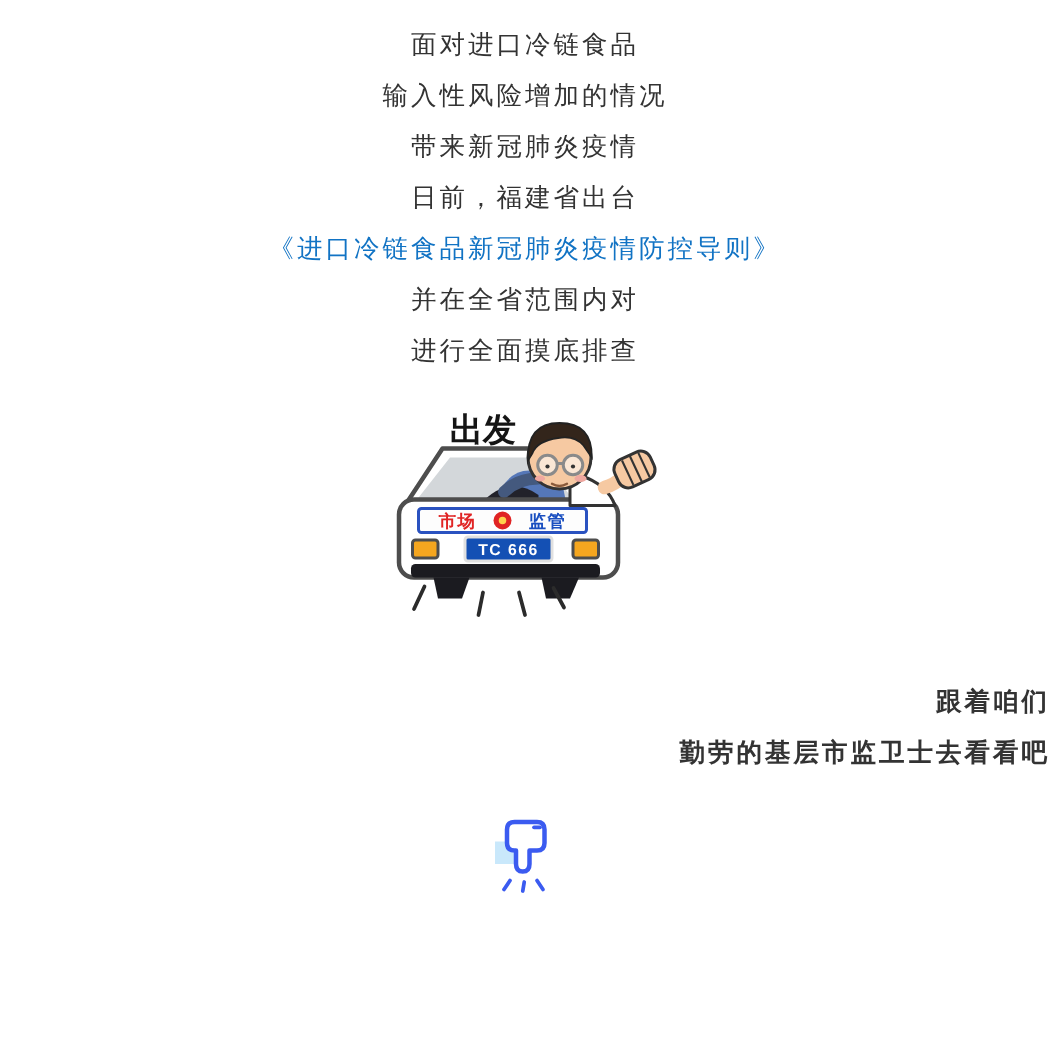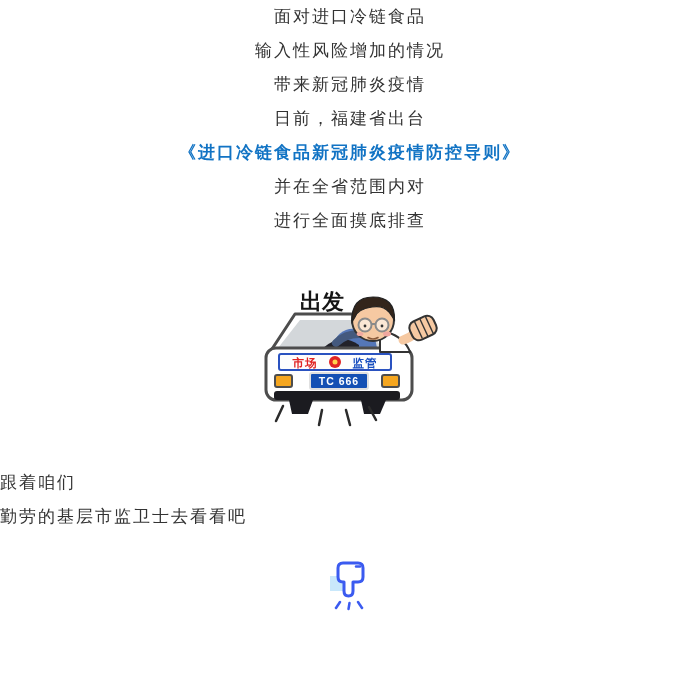--- a/index.html
+++ b/index.html
@@ -3,42 +3,44 @@
 <meta charset="utf-8">
 <style>
   html,body{margin:0;padding:0;background:#ffffff;}
   body{
     width:700px;height:697px;overflow:hidden;
     font-family:"Liberation Sans","DejaVu Sans",sans-serif;
     color:#333333;
   }
   .article{
     width:700px;
+    padding-top:13px;
     text-align:center;
   }
   .line{
     margin:0;
     font-size:17px;
     line-height:34px;
     letter-spacing:2px;
     color:#333333;
     white-space:nowrap;
   }
   .line.highlight{
     color:#1173C4;
-    font-weight:bold;
+    font-weight:normal;
   }
   .sticker-wrap{
-    margin-top:44px;
+    margin-top:16px;
     display:flex;
     justify-content:center;
   }
   .closing{
     margin-top:32px;
-    text-align:left;
+    text-align:right;
+    font-weight:bold;
   }
   .icon-wrap{
     margin-top:22px;
     display:flex;
     justify-content:center;
   }
   svg text{font-family:"Liberation Sans","DejaVu Sans",sans-serif;}
 </style>
 </head>
 <body>

